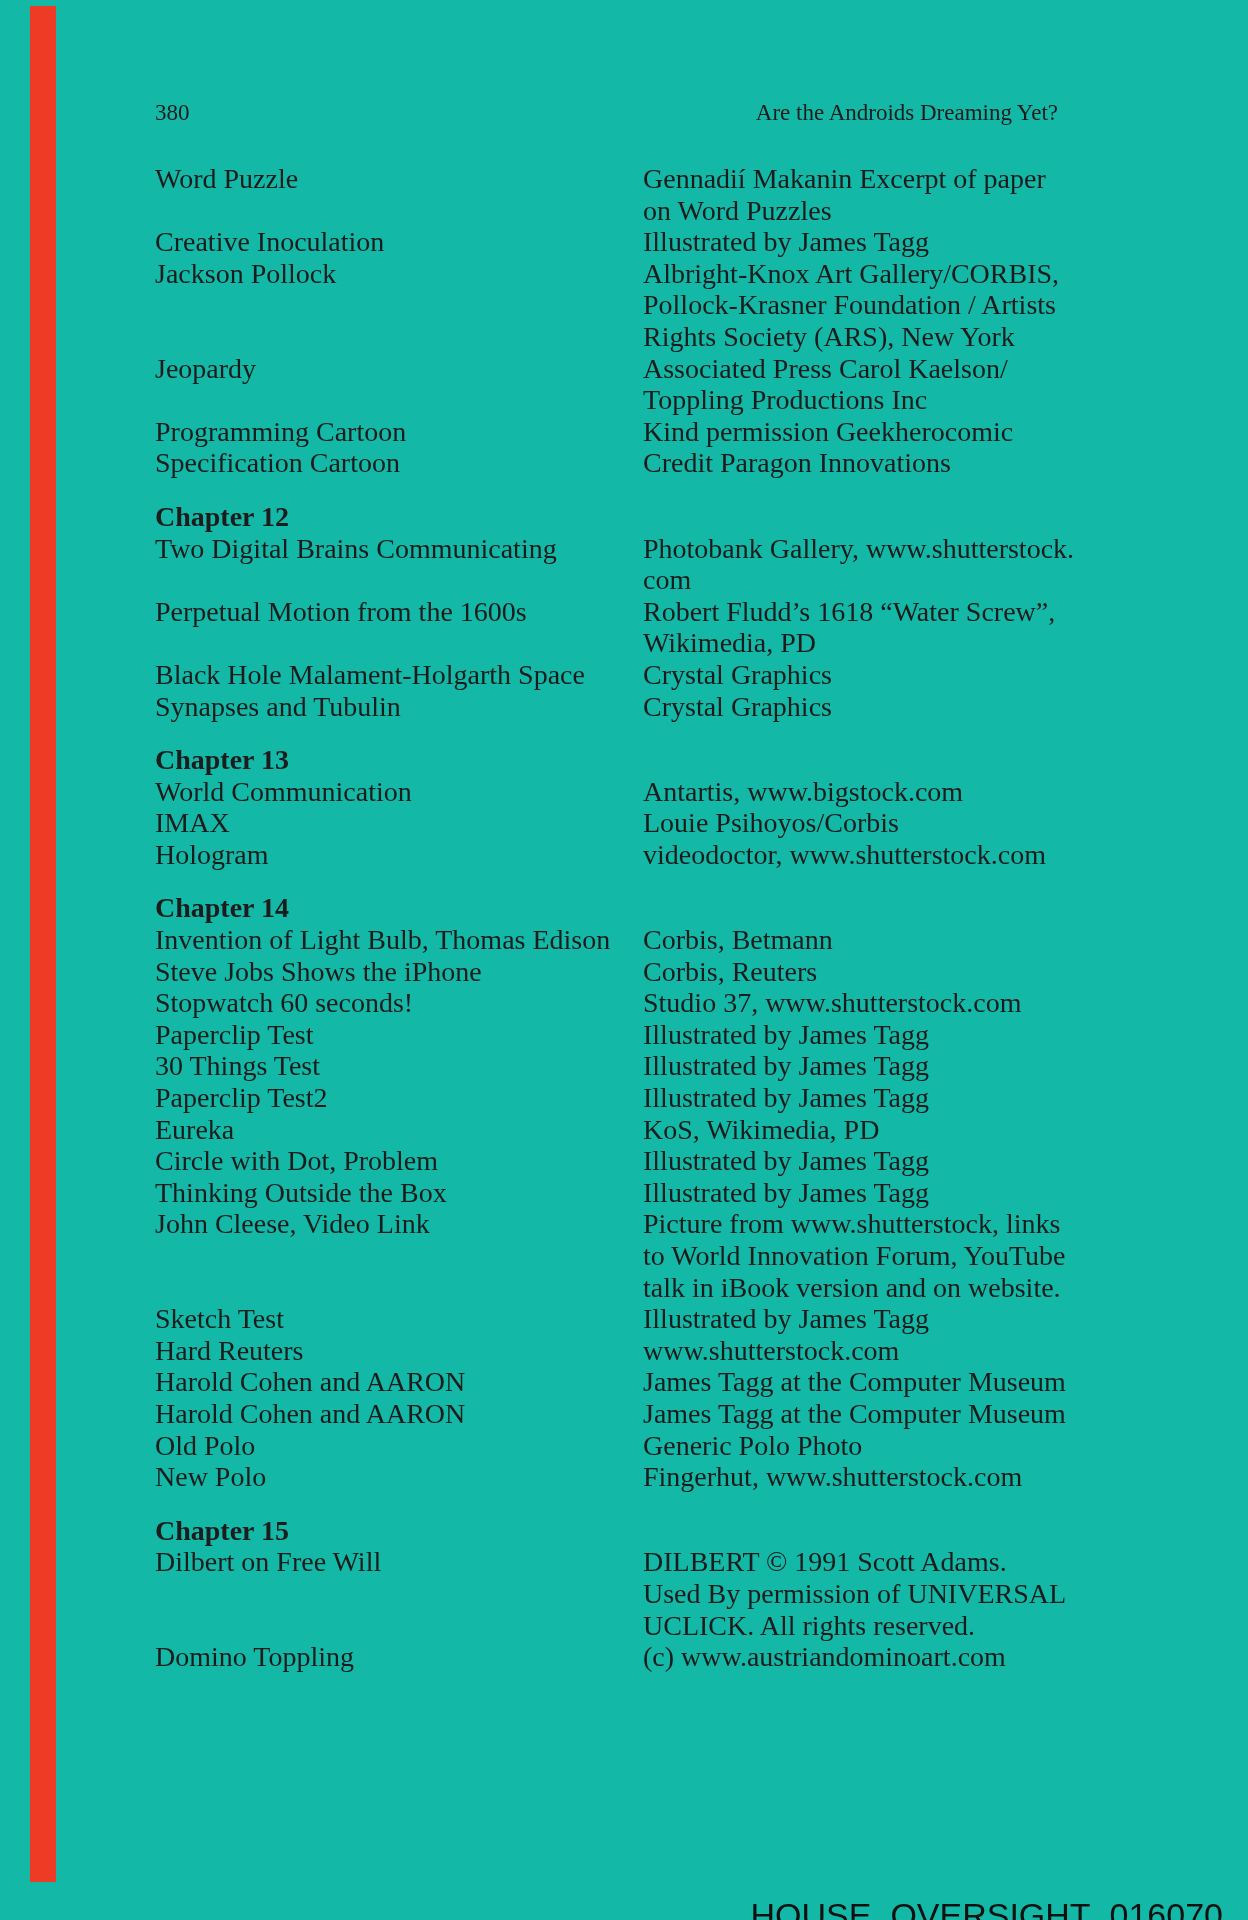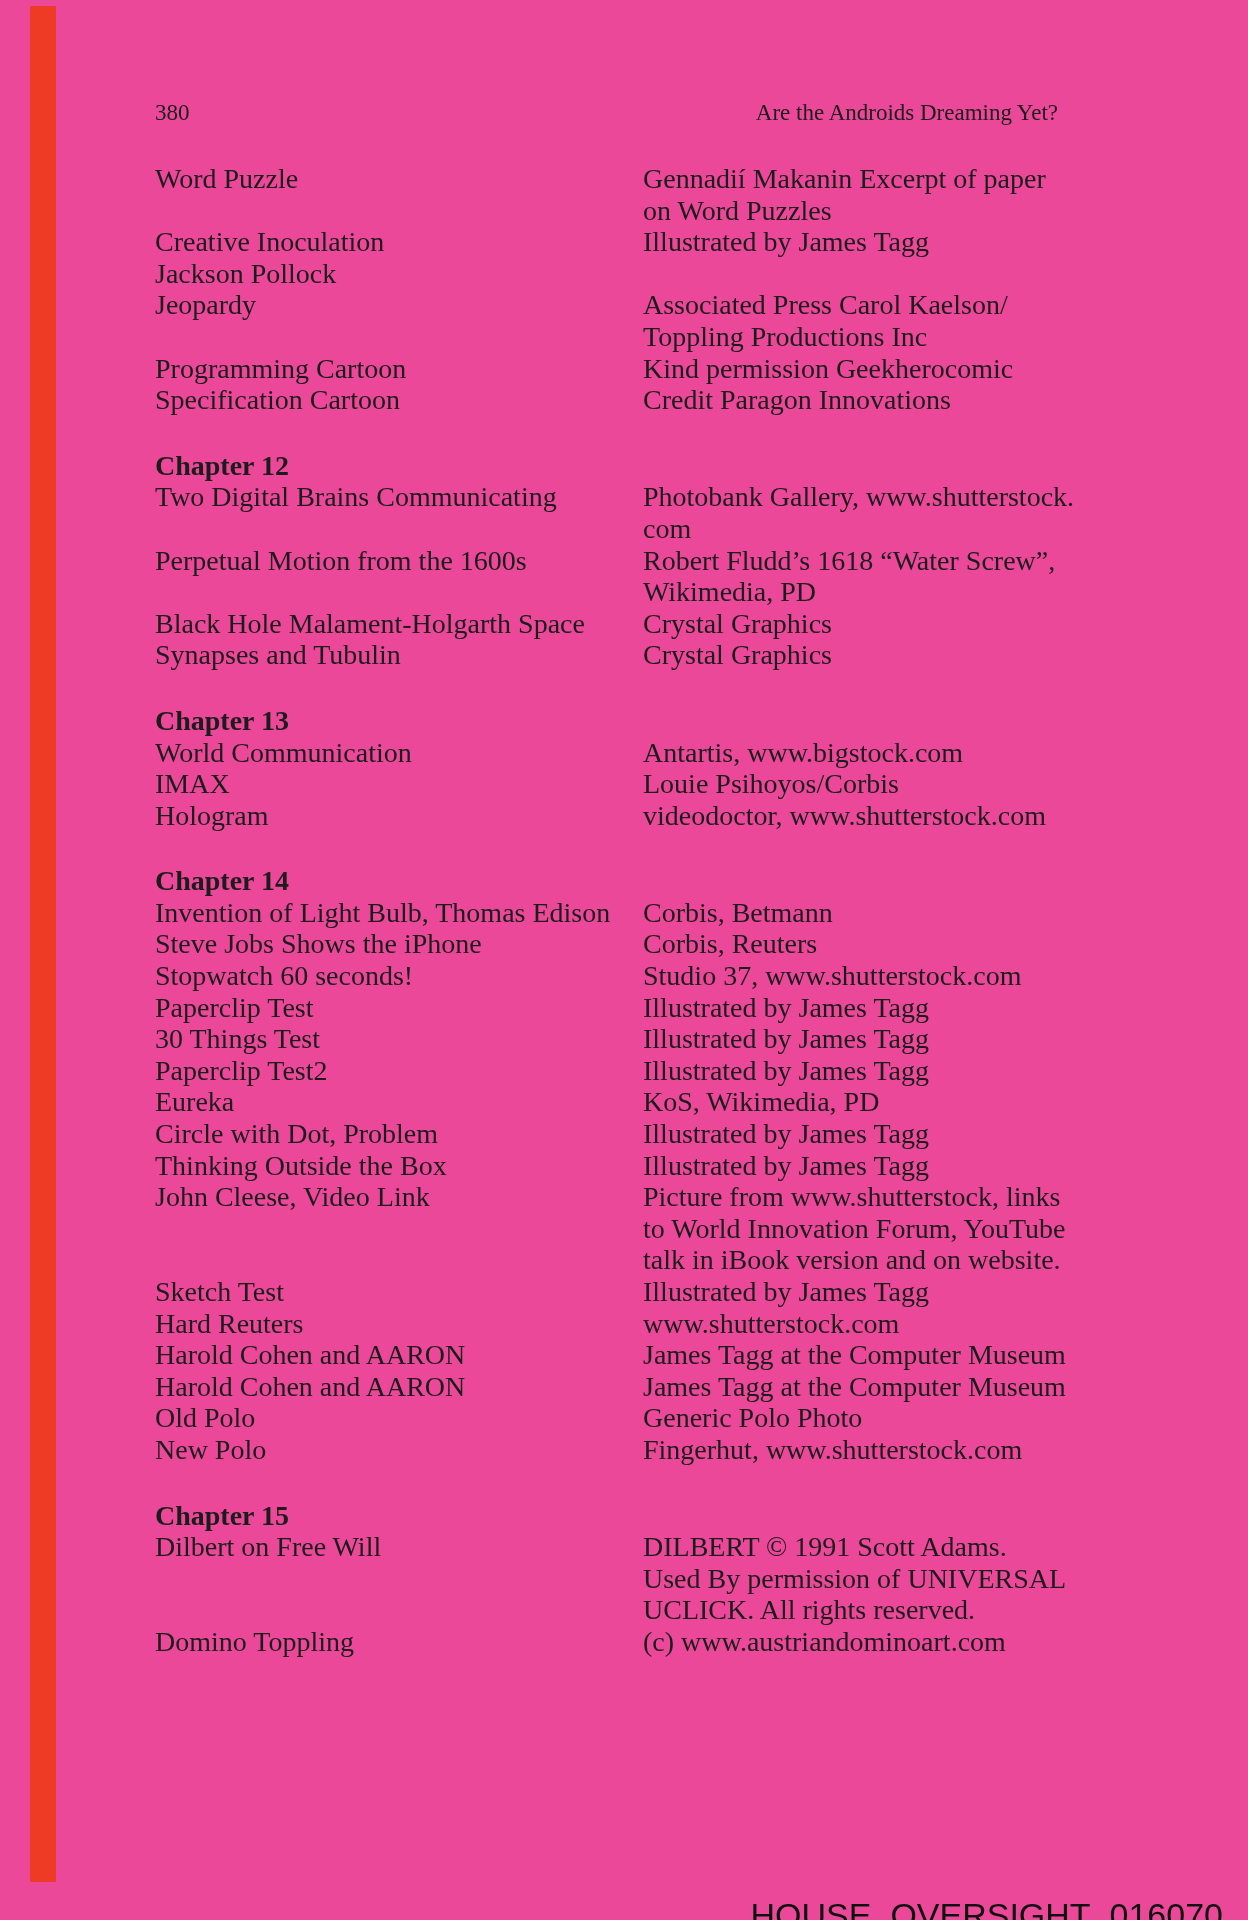--- a/index.html
+++ b/index.html
@@ -5,21 +5,21 @@
   html, body { margin: 0; padding: 0; }
   body {
     width: 1248px; height: 1920px;
     background: #ffffff;
     font-family: "Liberation Serif", serif;
     color: #1c1c1c;
   }
   .page {
     position: relative;
     width: 1248px; height: 1920px;
-    background: #ec4899;
+    background: #14b8a6;
     overflow: hidden;
   }
   .accent-bar {
     position: absolute;
     left: 30px; top: 6px;
     width: 26px; height: 1876px;
     background: #ee3b26;
   }
   .page-header {
     position: absolute;
@@ -37,21 +37,21 @@
   }
   .content {
     position: absolute;
     left: 155px; top: 163px;
     width: 960px;
     font-size: 28px;
     line-height: 31.6px;
   }
   .chapter-heading {
     font-weight: bold;
-    margin-top: 34px;
+    margin-top: 22px;
   }
   .credit-row { display: flex; }
   .item-cell {
     width: 488px;
     flex: 0 0 488px;
   }
   .credit-cell {
     width: 462px;
     flex: 0 0 462px;
   }
@@ -88,20 +88,25 @@
           </div>
         </div>
         <div class="credit-row">
           <div class="item-cell">Creative Inoculation</div>
           <div class="credit-cell">
             <div>Illustrated by James Tagg</div>
           </div>
         </div>
         <div class="credit-row">
           <div class="item-cell">Jackson Pollock</div>
+          <div class="credit-cell">
+            <div>Albright-Knox Art Gallery/CORBIS,</div>
+            <div>Pollock-Krasner Foundation / Artists</div>
+            <div>Rights Society (ARS), New York</div>
+          </div>
         </div>
         <div class="credit-row">
           <div class="item-cell">Jeopardy</div>
           <div class="credit-cell">
             <div>Associated Press Carol Kaelson/</div>
             <div>Toppling Productions Inc</div>
           </div>
         </div>
         <div class="credit-row">
           <div class="item-cell">Programming Cartoon</div>

